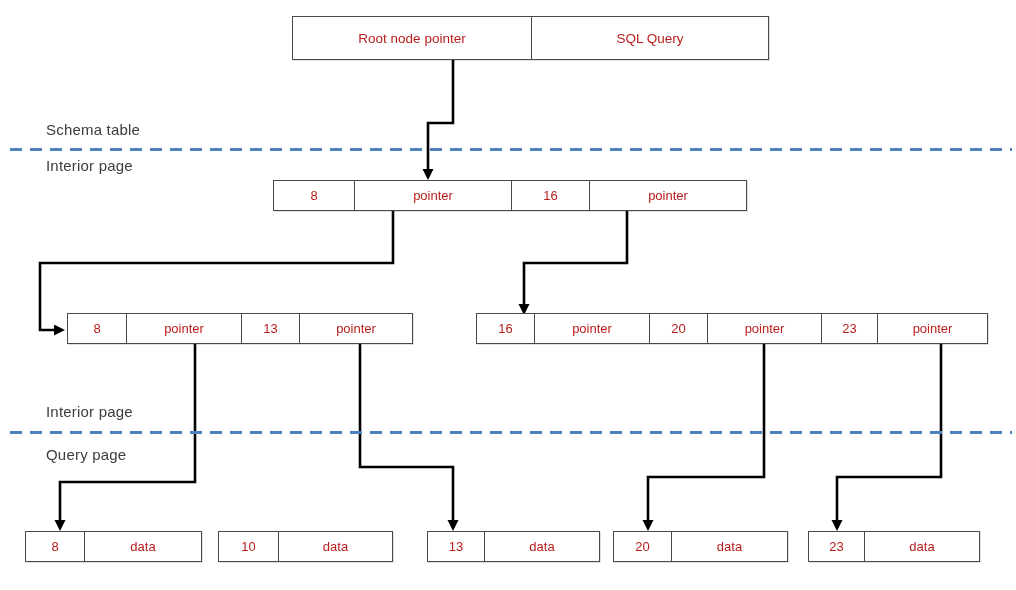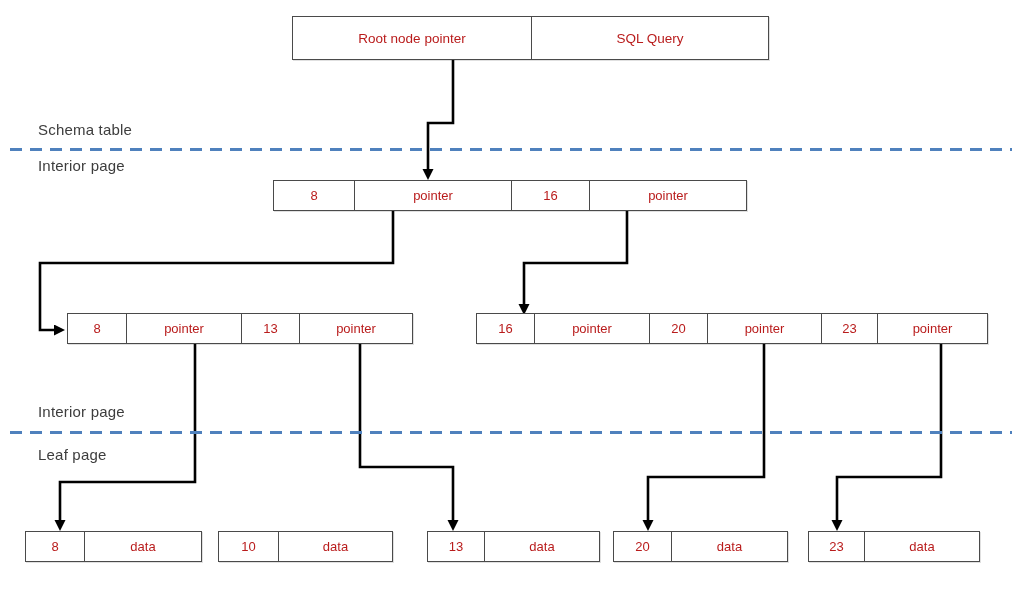--- a/index.html
+++ b/index.html
@@ -11,21 +11,21 @@
   html,body{margin:0;padding:0;background:#ffffff;}
   .canvas{
     position:relative;width:1016px;height:590px;background:#ffffff;
     font-family:"Liberation Sans", sans-serif;color:var(--text);overflow:hidden;
   }
   .arrows{position:absolute;left:0;top:0;width:1016px;height:590px;pointer-events:none;}
   .arrow{fill:none;stroke:var(--arrow,#000);stroke-width:2.6px;}
   .ah{fill:var(--arrow,#000);}
   .seclabel{
     position:absolute;font-size:15px;line-height:18px;color:var(--text);
-    white-space:nowrap;letter-spacing:0.2px;
+    white-space:nowrap;letter-spacing:0.2px;margin-left:8px;
   }
   .dashline{
     position:absolute;left:10px;width:1002px;height:3px;
     background:repeating-linear-gradient(90deg,var(--section-divider) 0 12px,transparent 12px 20px);
   }
   .node{
     position:absolute;display:flex;background:#ffffff;
     border:1.6px solid var(--box-border);box-sizing:border-box;
     box-shadow:1px 1px 0 rgba(0,0,0,0.12);
   }
@@ -56,21 +56,21 @@
     <path class="arrow" marker-end="url(#ah)" d="M764,344 L764,477 L648,477 L648,521"></path>
     <path class="arrow" marker-end="url(#ah)" d="M941,344 L941,477 L837,477 L837,521"></path>
   </svg>
 
   <div class="seclabel" style="left:38px;top:121px">Schema table</div>
   <div class="dashline" style="top:148px"></div>
   <div class="seclabel" style="left:38px;top:157px">Interior page</div>
 
   <div class="seclabel" style="left:38px;top:403px">Interior page</div>
   <div class="dashline" style="top:431px"></div>
-  <div class="seclabel" style="left:38px;top:446px">Leaf page</div>
+  <div class="seclabel" style="left:38px;top:446px">Query page</div>
 
   <div class="node root" style="left:292px;top:16px;width:477px;height:44px">
     <div class="cell" style="width:238px">Root node pointer</div>
     <div class="cell grow">SQL Query</div>
   </div>
 
   <div class="node" style="left:273px;top:180px;width:474px;height:31px">
     <div class="cell" style="width:80px">8</div>
     <div class="cell" style="width:157px">pointer</div>
     <div class="cell" style="width:78px">16</div>

